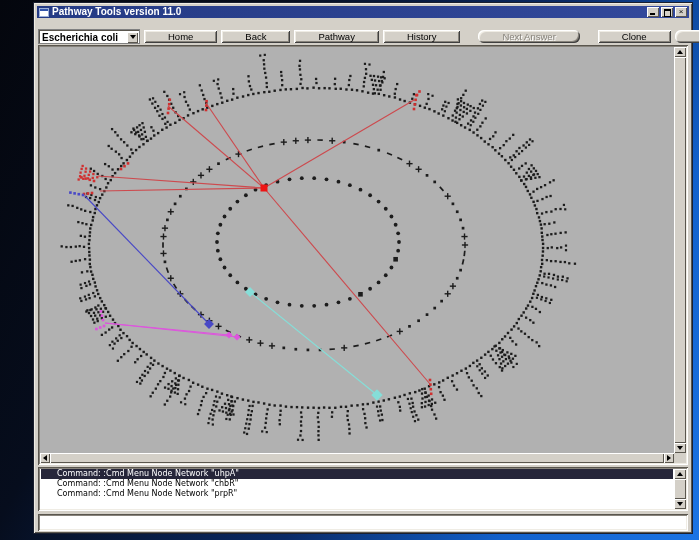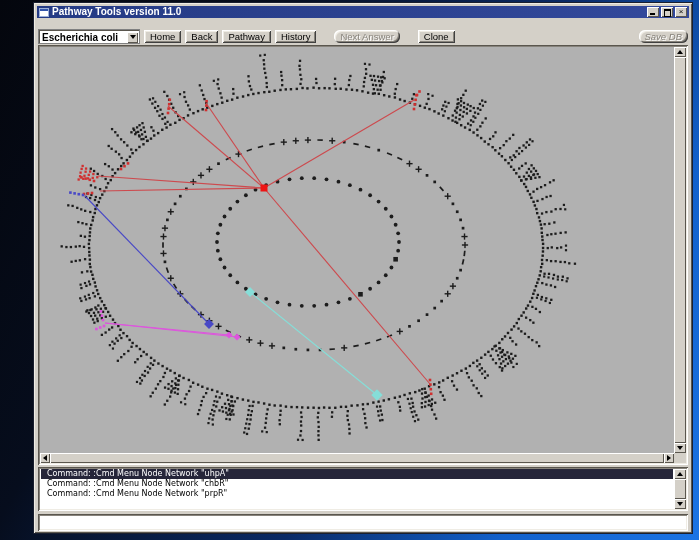--- a/index.html
+++ b/index.html
@@ -25,21 +25,21 @@
     font-size:8.5px;line-height:9px;color:#000;}
   .menubar span{white-space:nowrap;}
   
   .toolbar{position:absolute;left:4px;top:26px;right:4px;height:14px;display:flex;align-items:center;gap:4px;}
   .combo{width:100px;height:13px;background:#fff;box-shadow:inset 1px 1px 0 #5a564e,inset -1px -1px 0 #fff;
     border:1px solid #808080;display:flex;align-items:flex-end;flex:0 0 auto;}
   .combo-text{flex:1;font-size:10px;font-weight:bold;padding-left:3px;white-space:nowrap;overflow:hidden;}
   .combo-btn{width:11px;height:11px;margin-right:1px;background:#d4d0c8;
     box-shadow:inset 1px 1px 0 #fff,inset -1px -1px 0 #5a564e;display:flex;align-items:center;justify-content:center;}
   .tri-down{width:0;height:0;border-left:3px solid transparent;border-right:3px solid transparent;border-top:4px solid #000;}
-  .btn{height:13px;padding:0 6px;background:#d4d0c8;font-size:9.5px;line-height:13px;color:#000;white-space:nowrap;
+  .btn{height:13px;padding:0 24px;background:#d4d0c8;font-size:9.5px;line-height:13px;color:#000;white-space:nowrap;
     box-shadow:inset 1px 1px 0 #fff,inset -1px -1px 0 #404040,inset 2px 2px 0 #efece4,inset -2px -2px 0 #87837b;}
   .btn.disabled{color:#87837b;text-shadow:1px 1px 0 #fff;border-radius:6px;}
   .btn.gap{margin-left:14px;}
   .btn.right{margin-left:auto;font-style:italic;}
   
   .canvas-frame{position:absolute;left:4px;top:42px;width:650px;height:420px;
     box-shadow:inset 1px 1px 0 #5a564e,inset -1px -1px 0 #fff,inset 2px 2px 0 #87837b,inset -2px -2px 0 #efece4;}
   .canvas{position:absolute;left:2px;top:2px;width:634px;height:406px;background:#b1b1b1;overflow:hidden;}
   .vscroll{position:absolute;right:2px;top:2px;width:12px;bottom:12px;background:#ece9e0;}
   .hscroll{position:absolute;left:2px;bottom:2px;height:10px;right:14px;background:#ece9e0;}
@@ -55,21 +55,21 @@
     box-shadow:inset 1px 1px 0 #fff,inset -1px -1px 0 #5a564e;}
   .arr-up{width:0;height:0;border-left:3px solid transparent;border-right:3px solid transparent;border-bottom:4px solid #000;}
   .arr-dn{width:0;height:0;border-left:3px solid transparent;border-right:3px solid transparent;border-top:4px solid #000;}
   .arr-lf{width:0;height:0;border-top:3px solid transparent;border-bottom:3px solid transparent;border-right:4px solid #000;}
   .arr-rt{width:0;height:0;border-top:3px solid transparent;border-bottom:3px solid transparent;border-left:4px solid #000;}
   
   .console-frame{position:absolute;left:4px;top:464px;width:650px;height:44px;background:#fff;
     box-shadow:inset 1px 1px 0 #5a564e,inset -1px -1px 0 #fff,inset 2px 2px 0 #87837b,inset -2px -2px 0 #efece4;}
   .console{position:absolute;left:3px;top:2px;right:15px;bottom:2px;overflow:hidden;
     font-family:"DejaVu Sans",sans-serif;font-size:8px;line-height:10px;color:#000;}
-  .cline{white-space:nowrap;padding-left:6px;}
+  .cline{white-space:nowrap;padding-left:16px;}
   .cline.selected{background:#26263a;color:#fff;}
   .caret{display:inline-block;width:4px;height:8px;border:1px solid #444;vertical-align:-1px;margin-left:2px;}
   .console-vscroll{position:absolute;right:2px;top:2px;width:12px;bottom:2px;background:#ece9e0;}
   .console-vscroll .sb-btn{left:0;width:12px;height:10px;}
   .console-vscroll .up{top:0;} .console-vscroll .dn{bottom:0;}
   .cv-thumb{position:absolute;left:0;top:10px;bottom:10px;width:12px;background:#d4d0c8;
     box-shadow:inset 1px 1px 0 #fff,inset -1px -1px 0 #5a564e;}
   
   .input-strip{position:absolute;left:4px;top:511px;width:650px;height:17px;background:#fff;
     box-shadow:inset 1px 1px 0 #5a564e,inset -1px -1px 0 #fff,inset 2px 2px 0 #87837b,inset -2px -2px 0 #efece4;}

